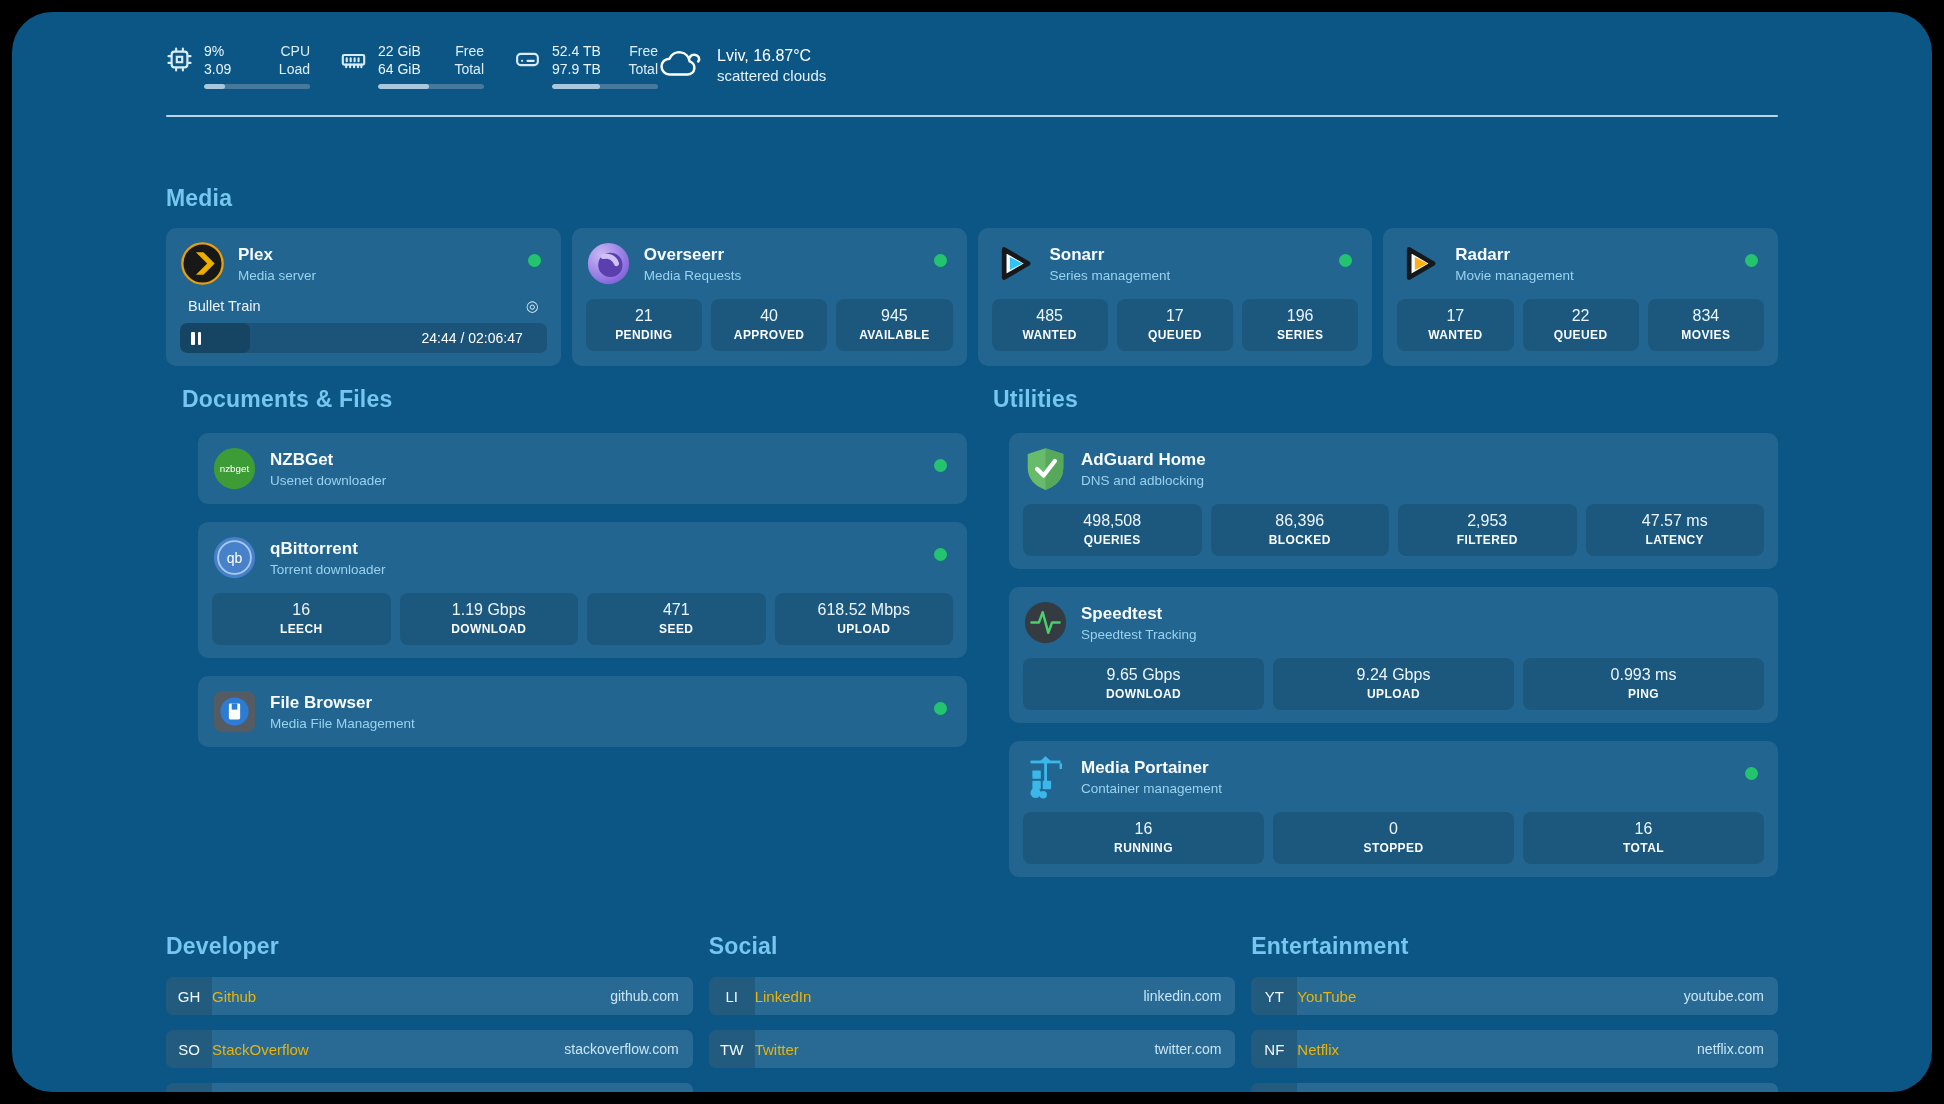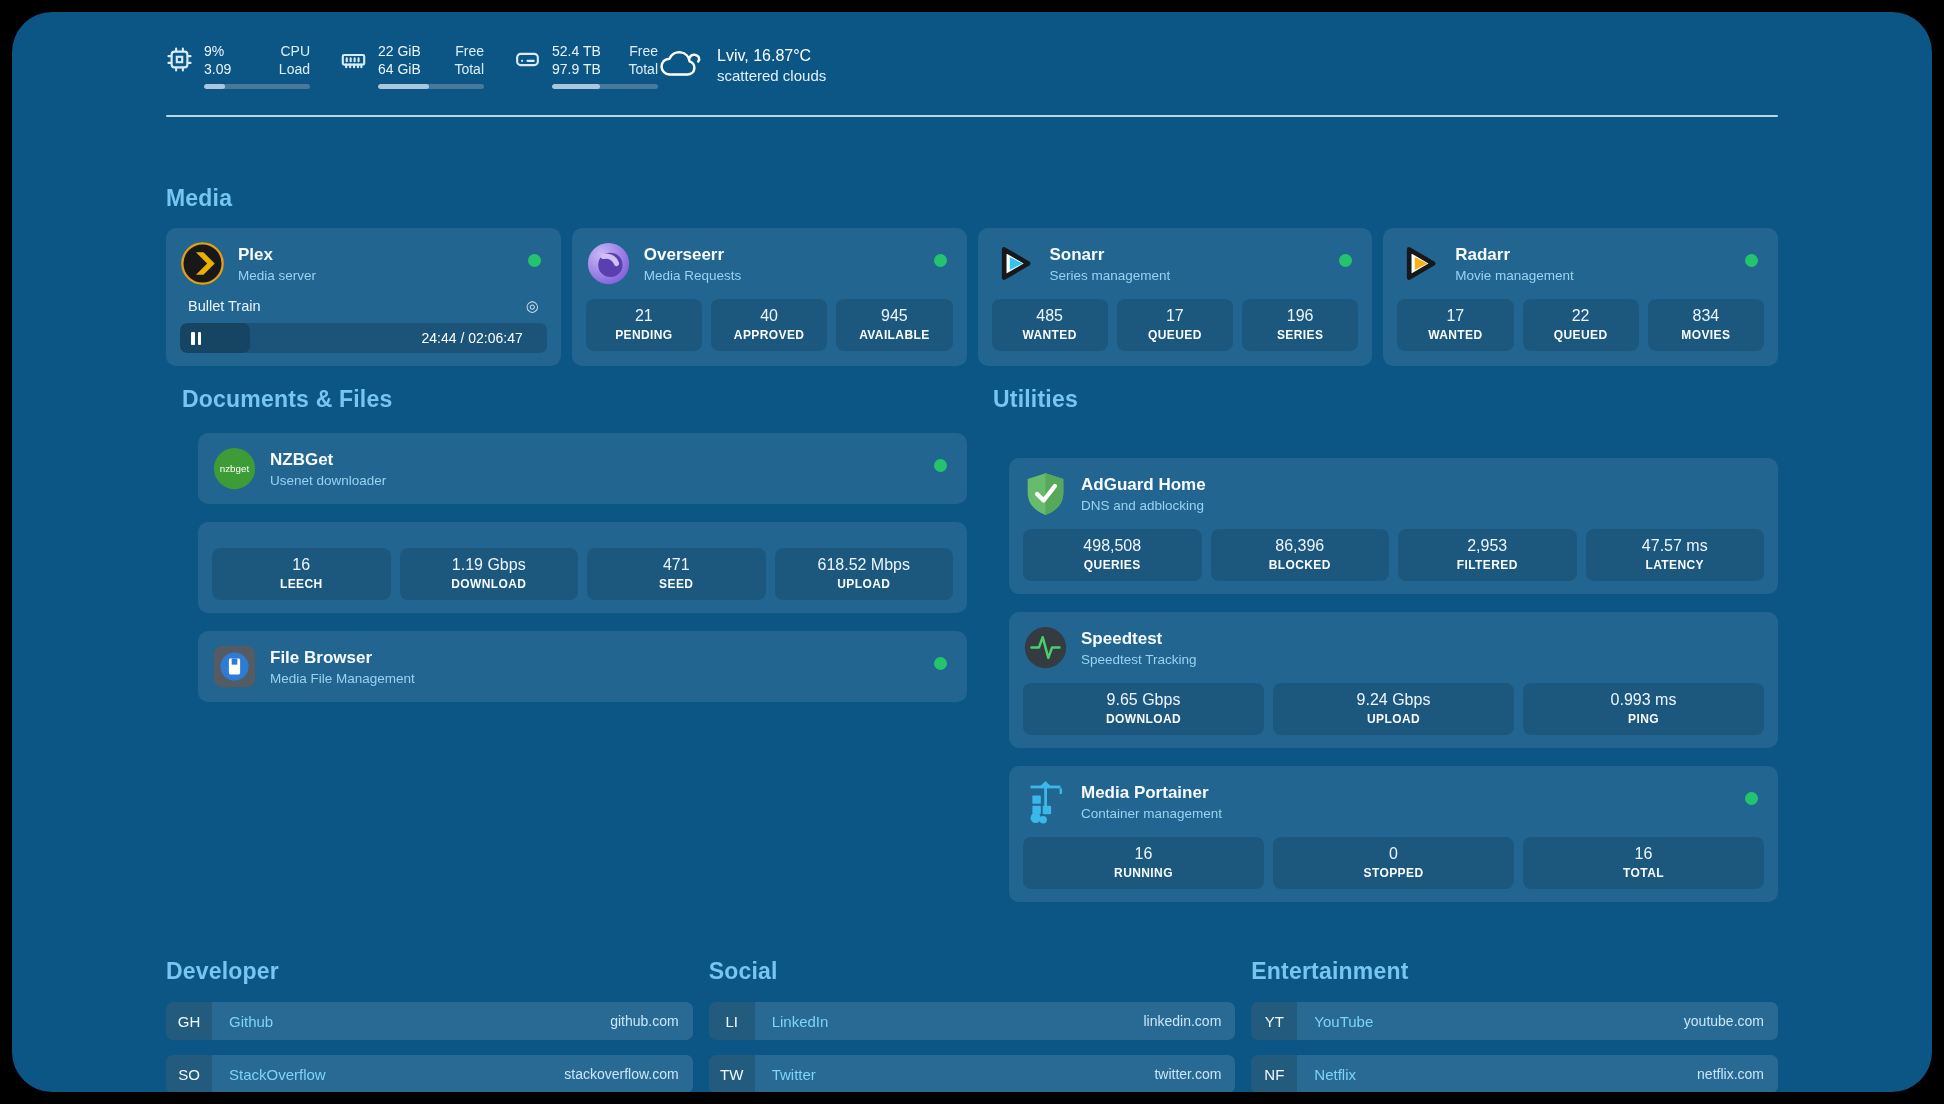--- a/index.html
+++ b/index.html
@@ -67,21 +67,21 @@
   .col .sec-title { margin-bottom:2px; }
   .col .card { min-height:0; }
 
   
   .bookmarks { margin-top:56px; display:grid; grid-template-columns:1fr 1fr 1fr; gap:16px; padding-bottom:40px; }
   .bm-list { margin-top:17px; display:flex; flex-direction:column; gap:15px; }
   .bm-row { display:flex; align-items:stretch; height:38px; border-radius:7px; overflow:hidden;
       background:rgba(255,255,255,.12); cursor:pointer; }
   .bm-abbr { width:46px; background:rgba(0,0,0,.14); display:flex; align-items:center; justify-content:center;
       font-size:15px; color:#F2F9FD; }
-  .bm-name { display:flex; align-items:center; padding-left:17px; font-size:15px; color:#7dd3fc; }
+  .bm-name { display:flex; align-items:center; font-size:15px; color:#eab308; }
   .bm-domain { margin-left:auto; display:flex; align-items:center; padding-right:14px; font-size:14px; color:#C9E6F8; }
 </style>
 </head>
 <body>
 
 <div class="frame">
   <div class="content">
 
     <div class="topbar">
       <div class="hstats">
@@ -298,20 +298,34 @@
                   </svg>
                 </span>
                 <div class="app-titles">
                   <div class="app-name">NZBGet</div>
                   <div class="app-sub">Usenet downloader</div>
                 </div>
                 <span class="dot"></span>
               </div>
             </div>
             <div class="card">
+              <div class="card-head">
+                <span class="icon app-icon">
+                  <svg viewBox="0 0 48 48">
+                    <circle cx="24" cy="24" r="22" fill="#4781C9"></circle>
+                    <circle cx="24" cy="24" r="17.5" fill="none" stroke="#A9C9EC" stroke-width="2"></circle>
+                    <text x="24" y="29.5" font-size="15" fill="#FFFFFF" text-anchor="middle" font-family="Liberation Sans, sans-serif">qb</text>
+                  </svg>
+                </span>
+                <div class="app-titles">
+                  <div class="app-name">qBittorrent</div>
+                  <div class="app-sub">Torrent downloader</div>
+                </div>
+                <span class="dot"></span>
+              </div>
               <div class="stats">
                 <div class="stat">
                   <div class="sv">16</div>
                   <div class="sl">LEECH</div>
                 </div>
                 <div class="stat">
                   <div class="sv">1.19 Gbps</div>
                   <div class="sl">DOWNLOAD</div>
                 </div>
                 <div class="stat">
@@ -338,21 +352,21 @@
                   <div class="app-name">File Browser</div>
                   <div class="app-sub">Media File Management</div>
                 </div>
                 <span class="dot"></span>
               </div>
             </div>
           </div>
       </div>
       <div class="col">
         <h2 class="sec-title">Utilities</h2>
-        <div class="col" id="util-cards" style="gap:18px;margin-top:25px;">
+        <div class="col" id="util-cards" style="gap:18px;">
             <div class="card">
               <div class="card-head">
                 <span class="icon app-icon">
                   <svg viewBox="0 0 48 48">
                     <path d="M24 2.5 43 8.5 V23 C43 35.5 35 42.8 24 46.8 13 42.8 5 35.5 5 23 V8.5 Z" fill="#68BB6A"></path>
                     <path d="M24 2.5 43 8.5 V23 C43 35.5 35 42.8 24 46.8 Z" fill="#57A85B"></path>
                     <path d="M15 24.5 22 31.5 34 16" stroke="#FFFFFF" stroke-width="4.6" fill="none" stroke-linecap="round" stroke-linejoin="round"></path>
                   </svg>
                 </span>
                 <div class="app-titles">

